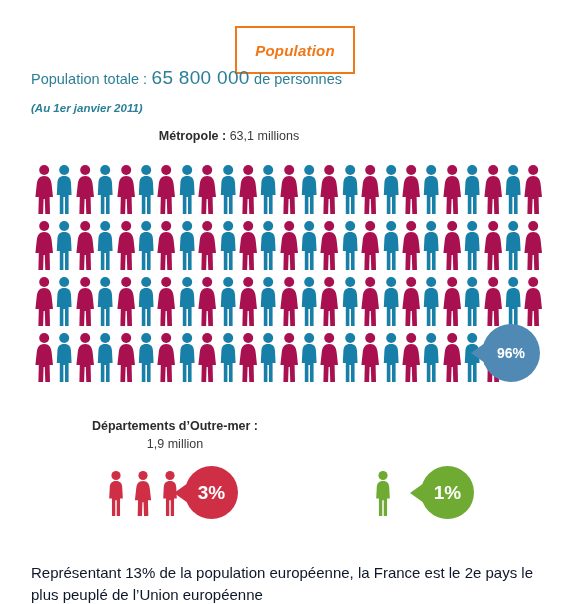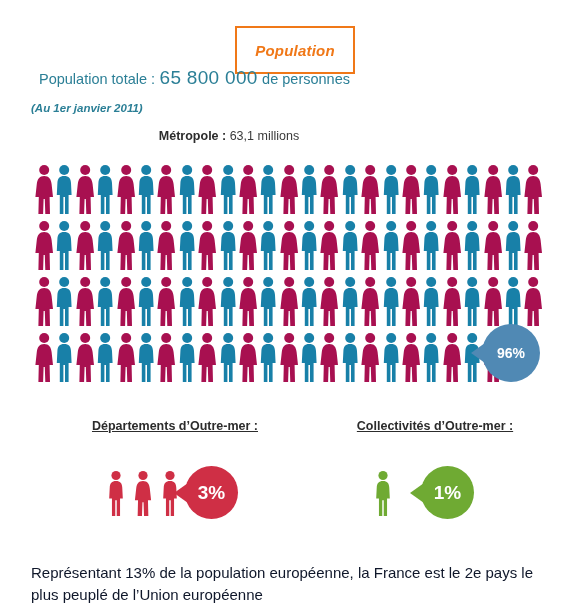--- a/index.html
+++ b/index.html
@@ -41,21 +41,20 @@
   
   .total-block {
     position: absolute;
     left: 31px;
     top: 68px;
     color: #2b7f96;
   }
   .total-line {
     white-space: nowrap;
     line-height: 1.05;
-    margin-left: 8px;
   }
   .total-label {
     font-size: 14.5px;
     color: #2b7f96;
   }
   .total-value {
     font-size: 19px;
     color: #2b7f96;
     letter-spacing: 0.3px;
     vertical-align: baseline;
@@ -159,21 +158,20 @@
   
   .os-section { position: absolute; }
   .os-dom { left: 60px; top: 419px; width: 230px; }
   .os-com { left: 320px; top: 419px; width: 230px; }
   .os-title {
     text-align: center;
     font-size: 12.5px;
     font-weight: bold;
     color: #2c2c2c;
     white-space: nowrap;
-    text-decoration: underline;
   }
   .os-value {
     text-align: center;
     font-size: 12.5px;
     color: #3b3b3b;
     margin-top: 4px;
   }
 
   .os-figs {
     position: absolute;
@@ -816,20 +814,21 @@
     </div>
   </div>
 
 <div class="bubble bubble-96">
   <span class="tail"></span>
   <span>96%</span>
 </div>
 
 <div class="os-section os-dom">
   <div class="os-title">Départements d’Outre-mer :</div>
+  <div class="os-value">1,9 million</div>
 </div>
 <div class="os-figs os-figs-dom" id="dom-figs">
     <div class="os-fig">
       <svg viewBox="0 0 20 50" xmlns="http://www.w3.org/2000/svg">
         <circle cx="10" cy="6" r="5" fill="#cf2f45"></circle>
         <path d="M10 12 C5.4 12 3.4 14.6 3.2 19 L2.6 31 L5.6 31 L5.6 50 L9.2 50 L9.2 33 L10.8 33 L10.8 50 L14.4 50 L14.4 31 L17.4 31 L16.8 19 C16.6 14.6 14.6 12 10 12 Z" fill="#cf2f45"></path>
       </svg>
     </div>
     <div class="os-fig">
       <svg viewBox="0 0 20 50" xmlns="http://www.w3.org/2000/svg">
@@ -843,21 +842,20 @@
         <path d="M10 12 C5.4 12 3.4 14.6 3.2 19 L2.6 31 L5.6 31 L5.6 50 L9.2 50 L9.2 33 L10.8 33 L10.8 50 L14.4 50 L14.4 31 L17.4 31 L16.8 19 C16.6 14.6 14.6 12 10 12 Z" fill="#cf2f45"></path>
       </svg>
     </div>
   </div>
 <div class="bubble bubble-3">
   <span class="tail"></span>
   <span>3%</span>
 </div>
 
 <div class="os-section os-com">
-  <div class="os-title">Collectivités d’Outre-mer :</div>
 </div>
 <div class="os-figs os-figs-com" id="com-figs">
     <div class="os-fig">
       <svg viewBox="0 0 20 50" xmlns="http://www.w3.org/2000/svg">
         <circle cx="10" cy="6" r="5" fill="#6faa33"></circle>
         <path d="M10 12 C5.4 12 3.4 14.6 3.2 19 L2.6 31 L5.6 31 L5.6 50 L9.2 50 L9.2 33 L10.8 33 L10.8 50 L14.4 50 L14.4 31 L17.4 31 L16.8 19 C16.6 14.6 14.6 12 10 12 Z" fill="#6faa33"></path>
       </svg>
     </div>
   </div>
 <div class="bubble bubble-1">

